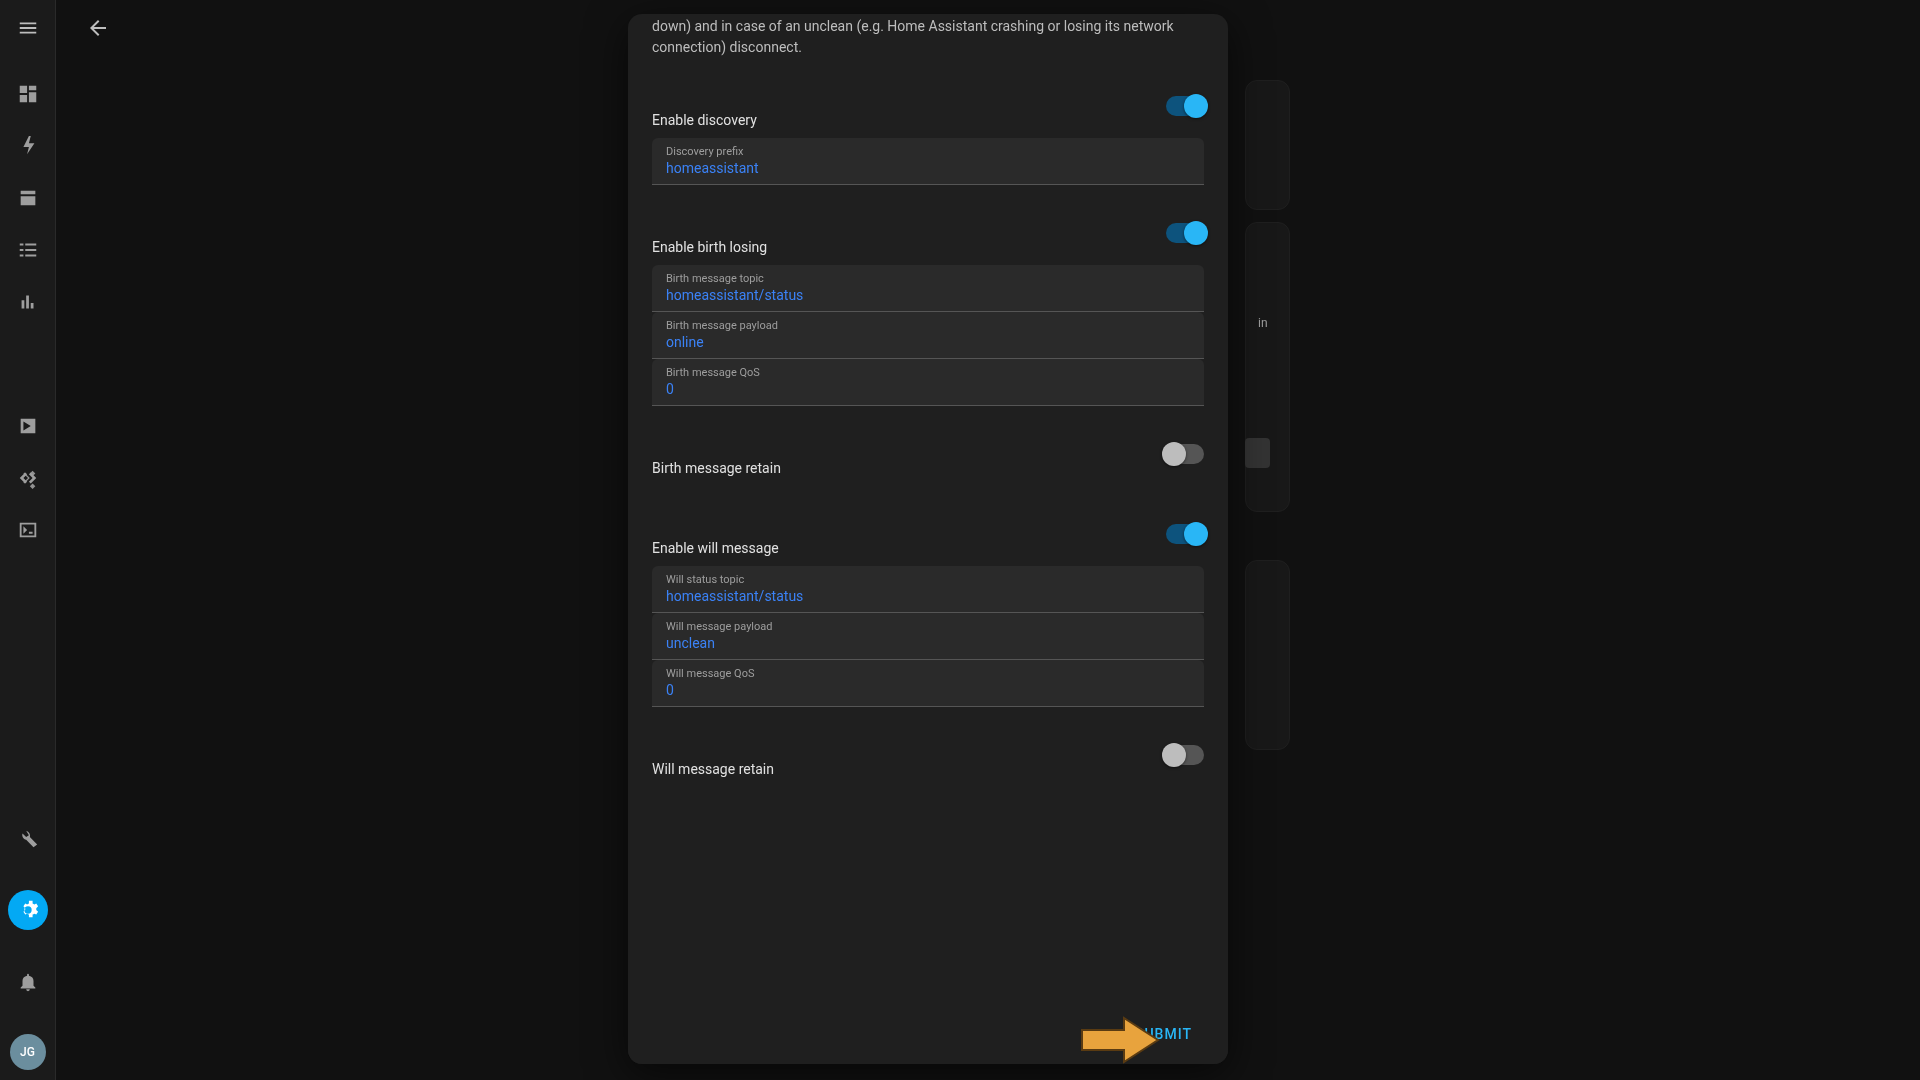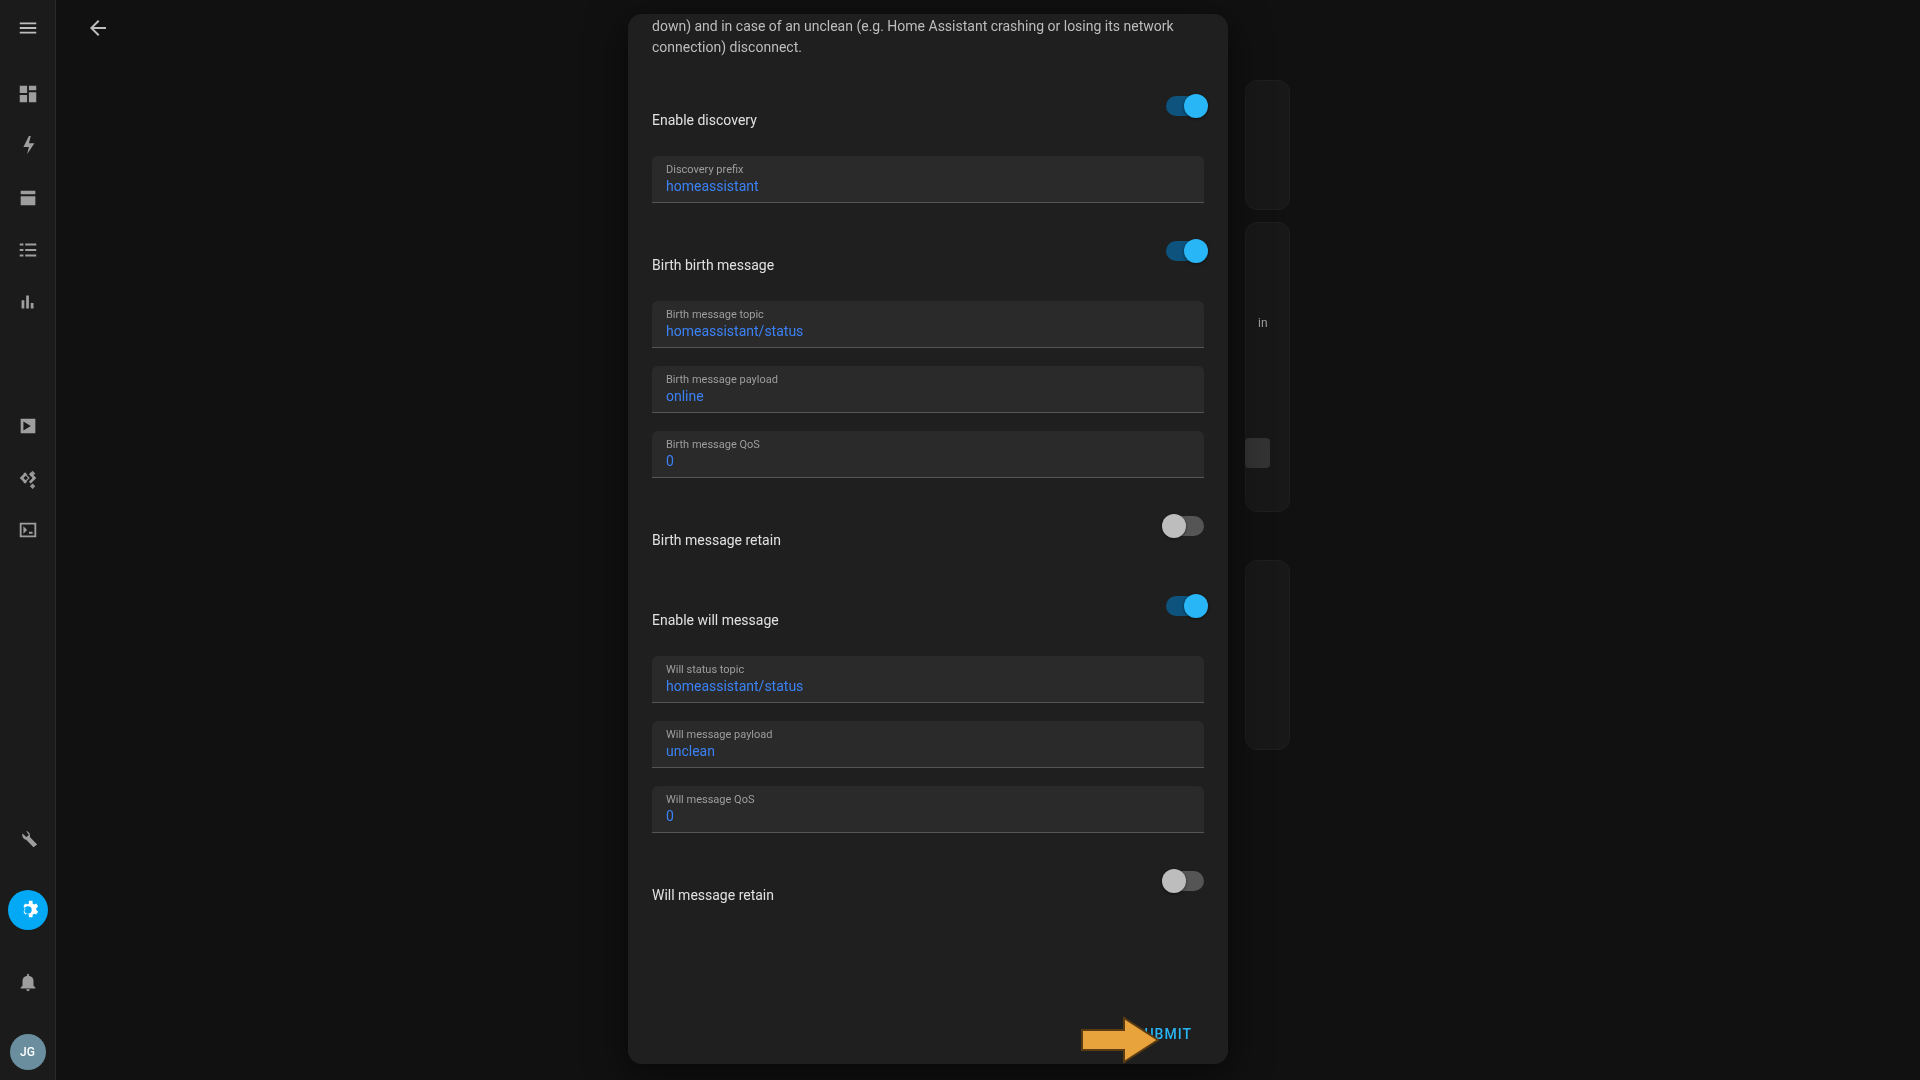--- a/index.html
+++ b/index.html
@@ -42,21 +42,21 @@
 .trow .lbl { font-size:14px; color:#e1e1e1;margin-top:28px; }
 .switch { position:relative; width:38px; height:20px; }
 .switch .track { position:absolute; inset:0; border-radius:10px; }
 .switch .thumb { position:absolute; top:-2px; width:24px; height:24px; border-radius:50%; box-shadow:0 1px 3px rgba(0,0,0,.5); }
 .switch.on .track { background:#0277bd; opacity:.6; }
 .switch.on .thumb { background:#29b6f6; right:-4px; }
 .switch.off .track { background:#555; }
 .switch.off .thumb { background:#bdbdbd; left:-4px; }
 
 
-.field { position:relative; margin-top:18px; }
+.field { position:relative; }
 .field .box { background:#2a2a2a; border-radius:6px 6px 0 0; border-bottom:1px solid #555; padding:22px 14px 8px 14px; }
 .field .flabel { position:absolute; top:7px; left:14px; font-size:11px; color:#9e9e9e; }
 .field .fval { font-size:14px; color:#3b82f6; outline:none; border:none; background:transparent; width:100%; }
 
 .footer { position:absolute; bottom:0; left:0; right:0; height:60px; display:flex; align-items:center; justify-content:flex-end; padding-right:24px; background:#1f1f1f; }
 .submit-btn { color:#29b6f6; font-size:14px; font-weight:500; letter-spacing:1px; padding:10px 12px; background:transparent; border:none; cursor:pointer; }
 
 
 .arrow-overlay { position:absolute; left:1080px; top:1012px; pointer-events:none; }
 </style>
@@ -164,21 +164,21 @@
       </div>
 
       <div class="field">
         <div class="box">
           <span class="flabel">Discovery prefix</span>
           <div class="fval">homeassistant</div>
         </div>
       </div>
 
       <div class="trow">
-        <span class="lbl">Birth birth message</span>
+        <span class="lbl">Enable birth losing</span>
         <div class="switch on">
             <div class="track"></div>
             <div class="thumb"></div>
           </div>
       </div>
 
       <div class="field">
         <div class="box">
           <span class="flabel">Birth message topic</span>
           <div class="fval">homeassistant/status</div>

